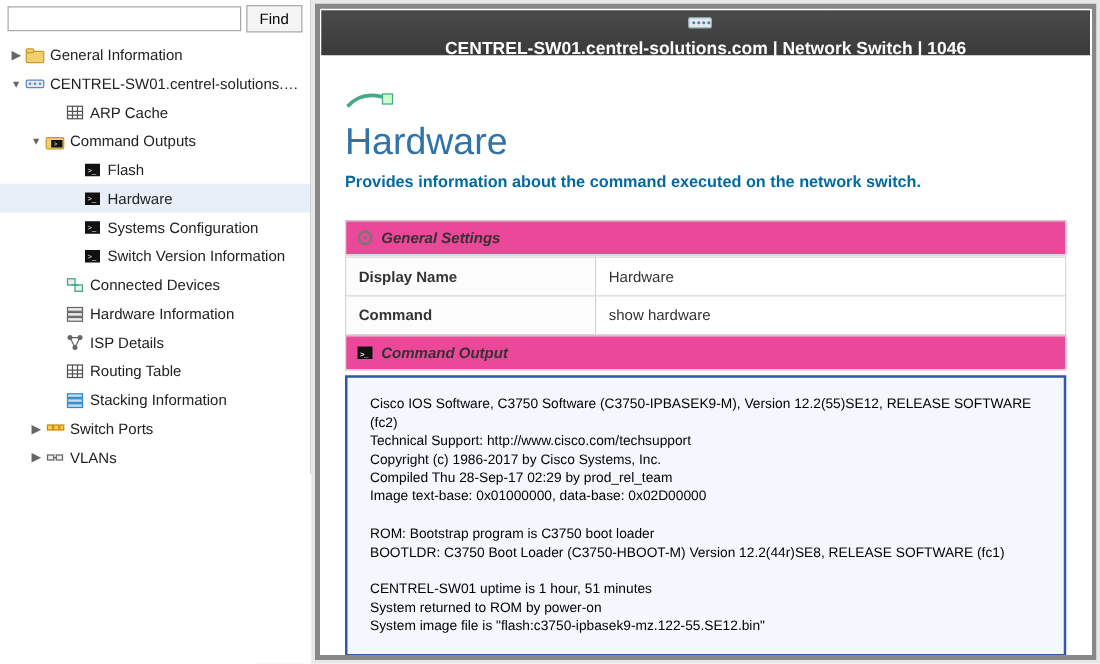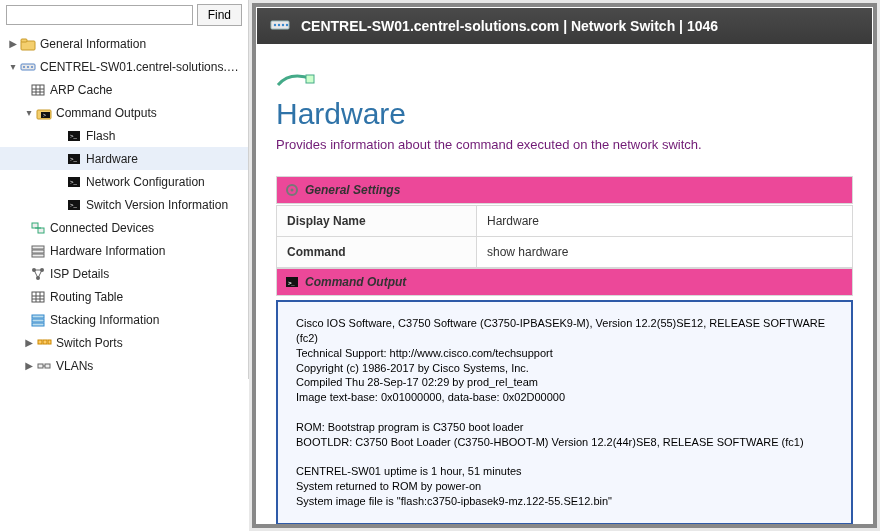--- a/index.html
+++ b/index.html
@@ -9,31 +9,31 @@
 .search-row input { flex: 1; border: 1px solid #aaa; padding: 2px 4px; font-size: 12px; height: 20px; }
 .search-row button { border: 1px solid #aaa; background: #f5f5f5; padding: 2px 10px; font-size: 12px; height: 22px; cursor: pointer; }
 .tree { flex: 1; overflow-y: auto; overflow-x: hidden; font-size: 12px; color: #222; }
 .tree-item { display: flex; align-items: center; height: 23px; padding: 0 4px 0 6px; cursor: pointer; white-space: nowrap; }
 .tree-item.selected { background: #e8eff9; }
 .tree-item .expander { width: 14px; display: inline-flex; justify-content: center; color: #666; font-size: 10px; user-select: none; }
 .tree-item .icon { width: 16px; height: 16px; margin-right: 4px; display: inline-flex; align-items: center; justify-content: center; }
 .tree-item .label { flex: 1; overflow: hidden; text-overflow: ellipsis; }
 .ind0 { padding-left: 6px; }
 .ind1 { padding-left: 22px; }
-.ind2 { padding-left: 16px; }
+.ind2 { padding-left: 38px; }
 .ind3 { padding-left: 52px; }
 
 .content-wrap { flex: 1; height: 531px; position: relative; background: #e8e8e8; }
 .content-scroll { position: absolute; top: 3px; left: 3px; right: 3px; bottom: 3px; background: #fff; border: 4px solid #888; overflow-y: scroll; overflow-x: hidden; }
-.header-bar { background: linear-gradient(#4a4a4a,#3a3a3a); color: #fff; height: 36px; display: flex; align-items: center; padding: 0 12px; font-size: 14px; font-weight: 600; margin: 1px; }
+.header-bar { background: linear-gradient(#4a4a4a,#3a3a3a); color: #fff; height: 36px; display: flex; align-items: center; padding: 0 12px; font-size: 14px; font-weight: 600; margin: 1px; flex-direction: column; }
 .header-bar .hicon { width: 22px; height: 22px; margin-right: 10px; display: inline-flex; align-items: center; justify-content: center; }
 .content-body { padding: 20px 20px 30px 20px; }
 .subicon { display: flex; justify-content: flex-start; margin-bottom: 6px; }
 .page-title { font-size: 30px; font-weight: 400; color: #2f73a8; margin-bottom: 6px; }
-.page-subtitle { font-size: 13px; color: #701a75; margin-bottom: 24px; }
+.page-subtitle { font-size: 13px; color: #0369a1; margin-bottom: 24px; font-weight: bold; }
 .section-head { background: #ec4899; border: 1px solid #d8d8d8; padding: 6px 8px; font-weight: 600; font-size: 12px; color: #333; display: flex; align-items: center; gap: 6px; margin-bottom: 1px; font-style: italic; }
 .kv-table { width: 100%; border-collapse: collapse; }
 .kv-table td { border: 1px solid #d8d8d8; padding: 8px 10px; font-size: 12px; color: #333; }
 .kv-table td.k { width: 200px; font-weight: 600; background: #fcfcfc; }
 .output-box { border: 2px solid #2e5aa8; background: #f4f7fe; padding: 14px 18px; font-size: 11px; color: #000; font-family: Arial, sans-serif; line-height: 1.35; white-space: pre-wrap; margin-top: 4px; }
 
 
 svg { display: block; }
 </style>
 </head>
@@ -119,21 +119,21 @@
     </div>
 
     <div class="tree-item ind3">
       <span class="expander"></span>
       <span class="icon">
           <svg width="16" height="16">
             <rect x="2" y="3" width="12" height="10" fill="#111"></rect>
             <text x="4" y="10" font-size="6" fill="#fff">&gt;_</text>
           </svg>
         </span>
-      <span class="label">Network Configuration</span>
+      <span class="label">Systems Configuration</span>
     </div>
 
     <div class="tree-item ind3">
       <span class="expander"></span>
       <span class="icon">
           <svg width="16" height="16">
             <rect x="2" y="3" width="12" height="10" fill="#111"></rect>
             <text x="4" y="10" font-size="6" fill="#fff">&gt;_</text>
           </svg>
         </span>

